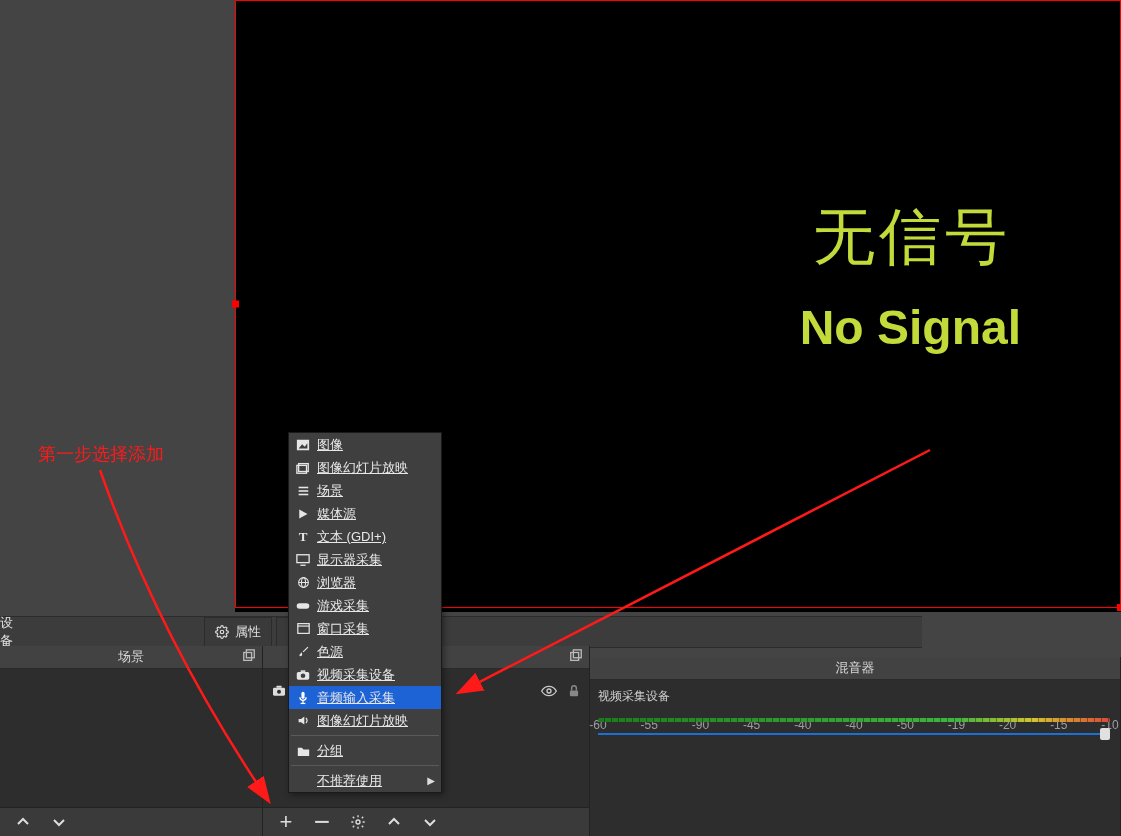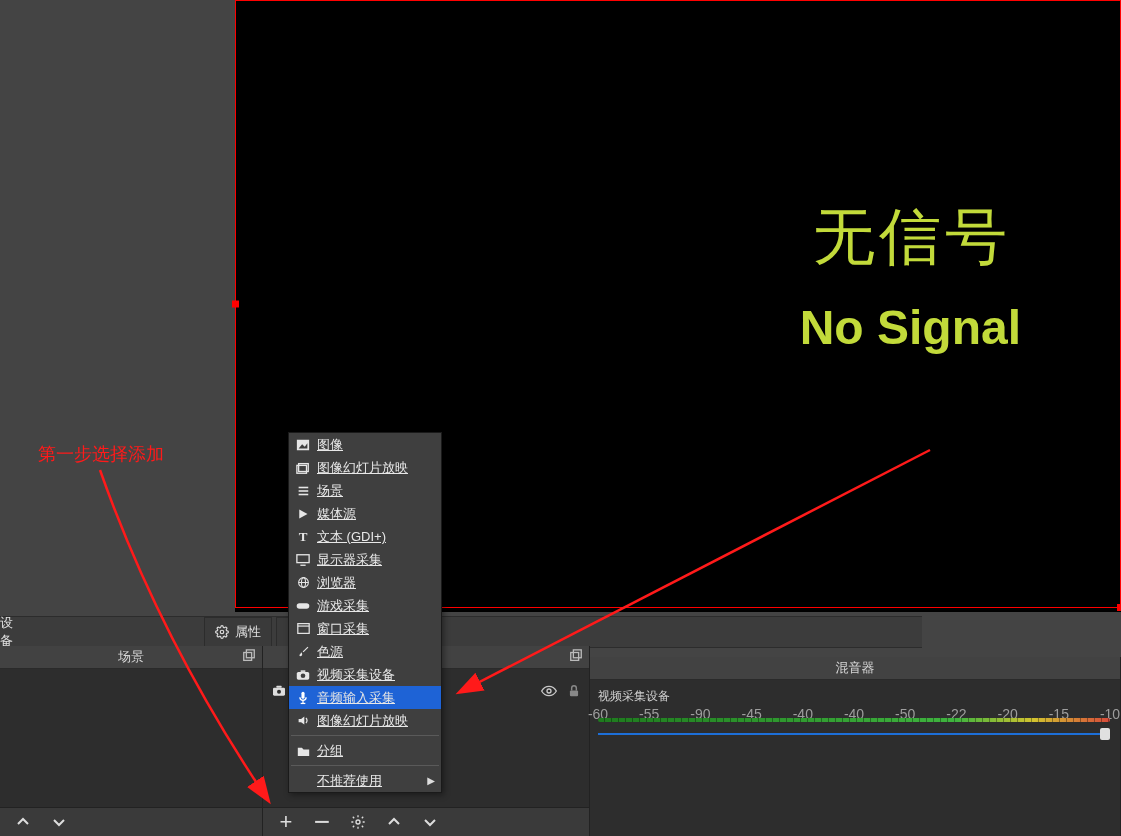--- a/index.html
+++ b/index.html
@@ -242,22 +242,22 @@
     top: 26px;
     right: 10px;
     height: 18px;
   }
   .meter .tick-row {
     position: relative;
     height: 12px;
   }
   .meter .tick-row span {
     position: absolute;
-    top: 0;
-    font-size: 14px;
+    top: 12px;
+    font-size: 12px;
     color: #9e9e9e;
     transform: translateX(-50%);
   }
   .meter .bar {
     position: relative;
     height: 4px;
     width: 100%;
     background: linear-gradient(to right, #1e7a1e 0%, #3fb43f 70%, #d2c32f 85%, #d84a3b 100%);
     border-radius: 2px;
     overflow: hidden;
@@ -422,21 +422,21 @@
         <div class="mixer-row">视频采集设备</div>
         <div class="meter">
           <div class="tick-row">
             <span style="left:0%">-60</span>
             <span style="left:10%">-55</span>
             <span style="left:20%">-90</span>
             <span style="left:30%">-45</span>
             <span style="left:40%">-40</span>
             <span style="left:50%">-40</span>
             <span style="left:60%">-50</span>
-            <span style="left:70%">-22</span>
+            <span style="left:70%">-19</span>
             <span style="left:80%">-20</span>
             <span style="left:90%">-15</span>
             <span style="left:100%">-10</span>
           </div>
           <div class="bar"></div>
         </div>
         <div class="slider">
           <div class="track"></div>
           <div class="thumb"></div>
         </div>

